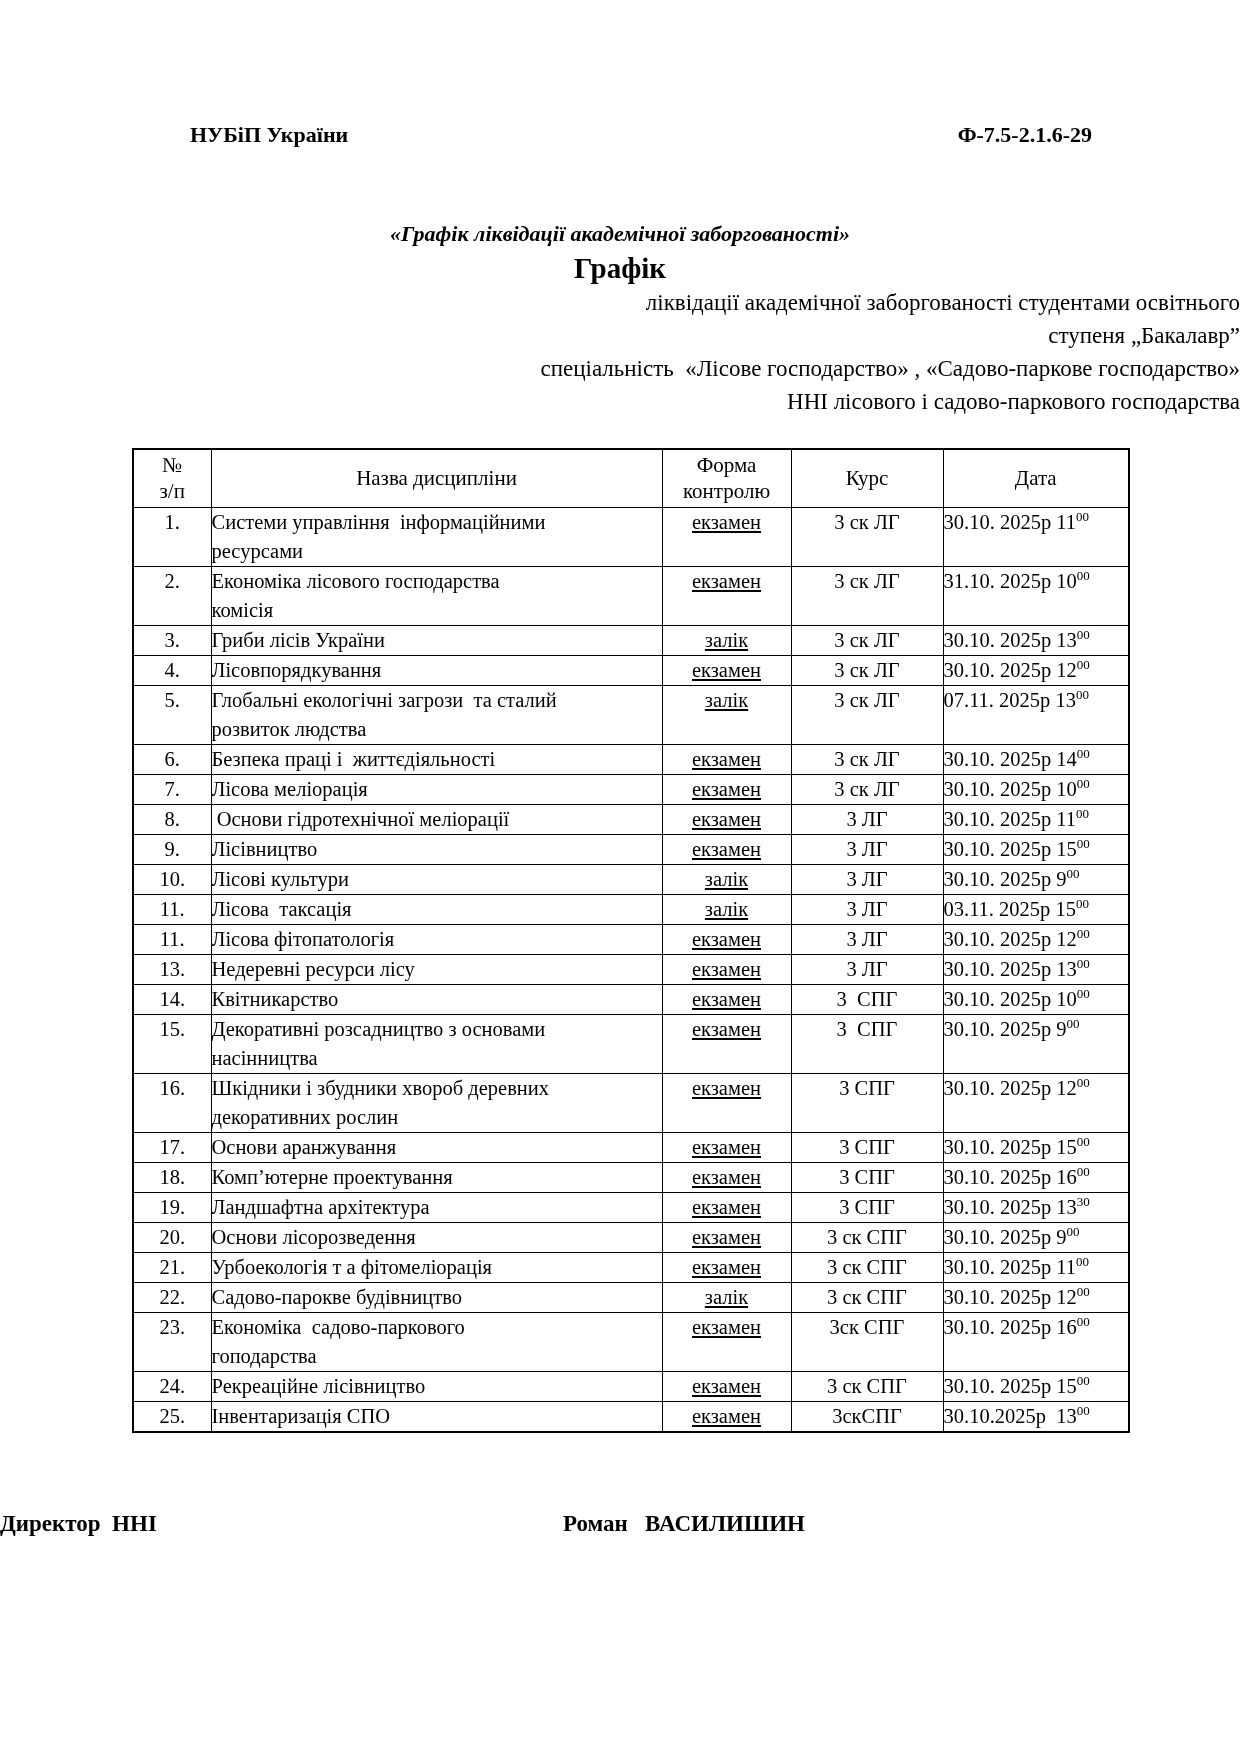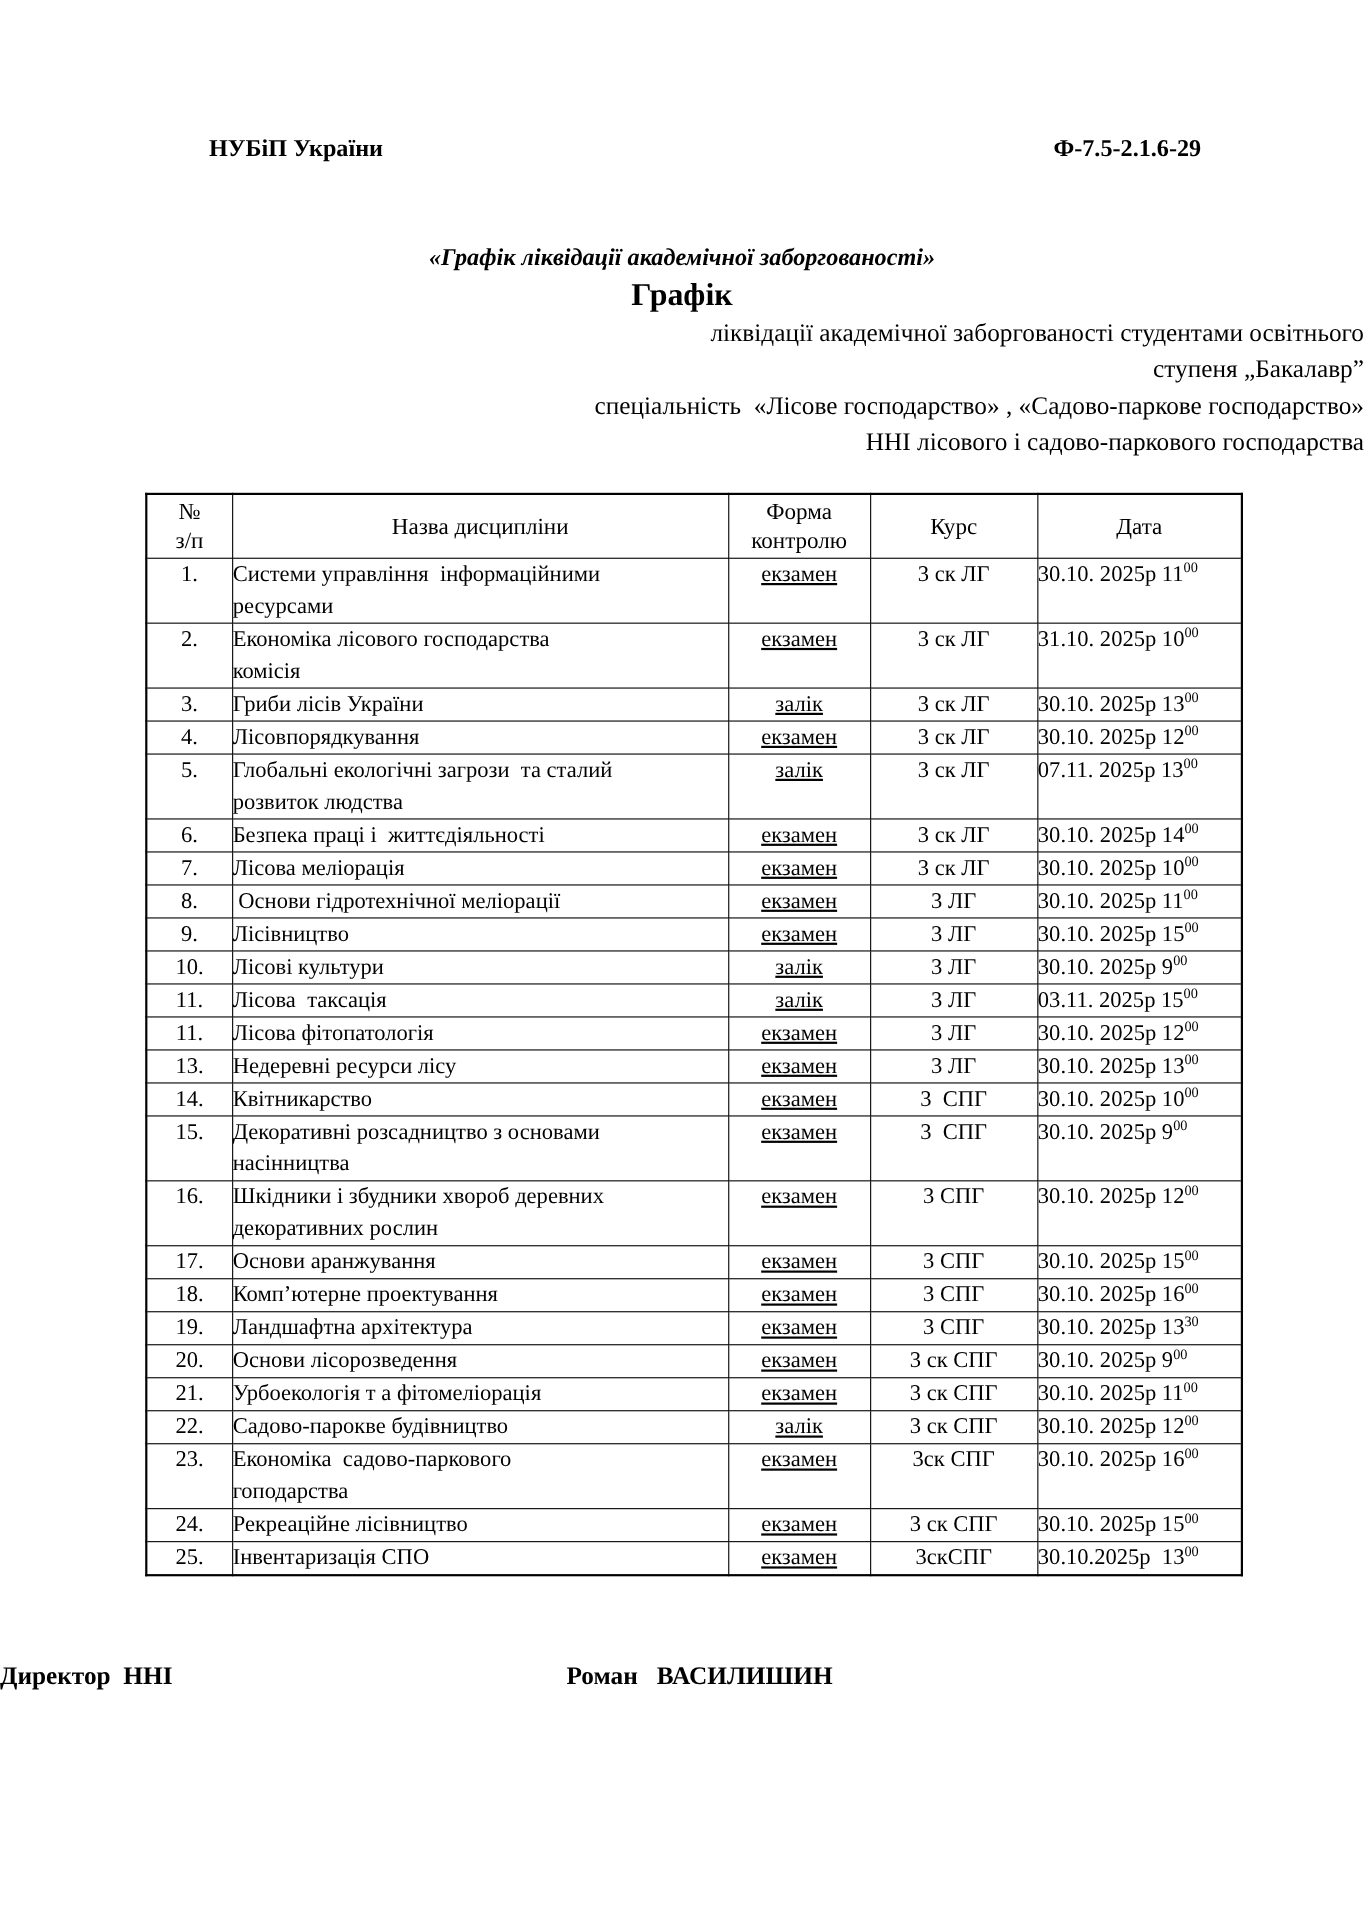--- a/index.html
+++ b/index.html
@@ -75,21 +75,21 @@
     vertical-align: super;
   }
   .doc-footer {
     display: flex;
     margin-top: 76px;
     font-weight: bold;
     font-size: 23px;
     line-height: 30px;
   }
   .doc-footer .sig-left { width: 515px; white-space: pre; }
-  .doc-footer .sig-right { white-space: pre; }
+  .doc-footer .sig-right { white-space: pre; margin-left: 48px; }
 </style>
 </head>
 <body>
 
 <div class="page">
 
   <div class="doc-header">
     <span>НУБіП України</span>
     <span>Ф-7.5-2.1.6-29</span>
   </div>

